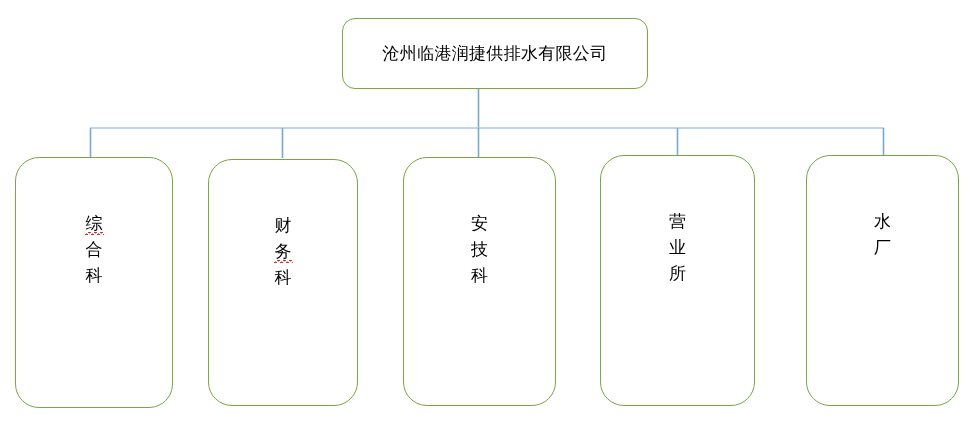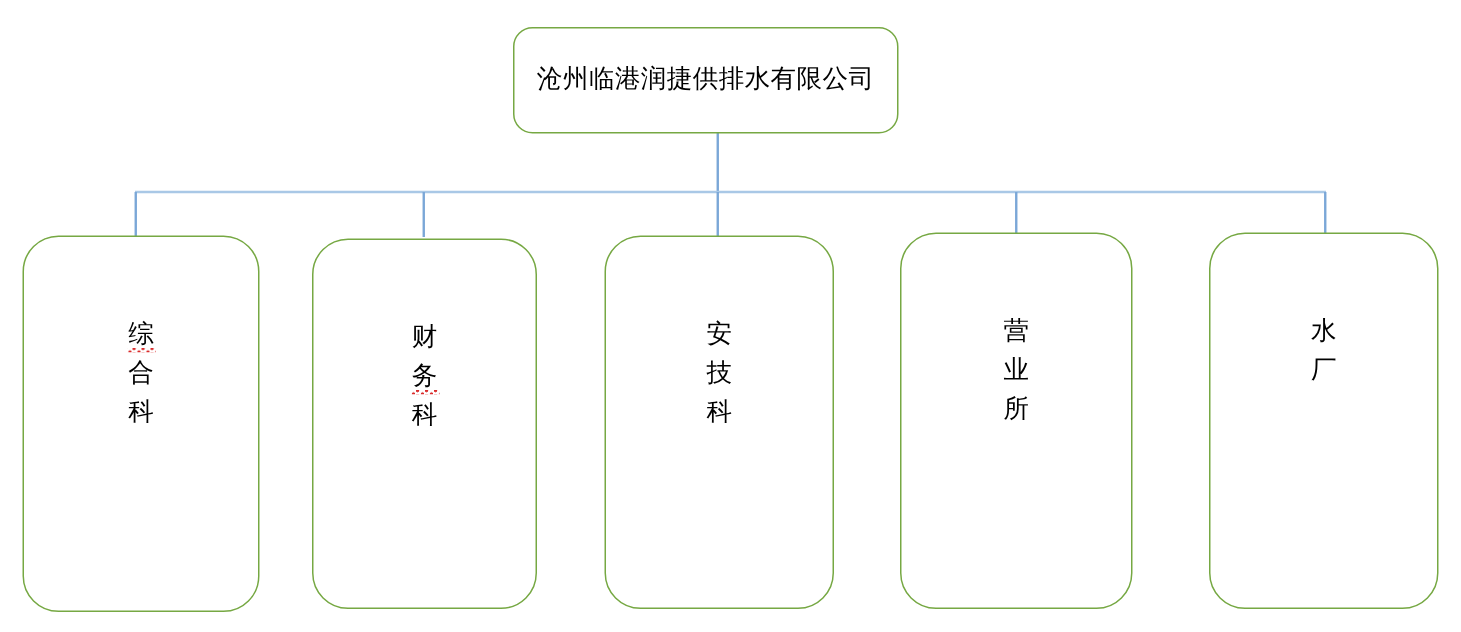--- a/index.html
+++ b/index.html
@@ -101,21 +101,21 @@
 
     <line x1="90" y1="128" x2="884" y2="128" stroke="#a9c8e6" stroke-width="1.6"></line>
 
     <line x1="90.5" y1="128" x2="90.5" y2="158" stroke="#7ba7d7" stroke-width="1.6"></line>
     <line x1="282.5" y1="128" x2="282.5" y2="158" stroke="#7ba7d7" stroke-width="1.6"></line>
     <line x1="478.5" y1="128" x2="478.5" y2="158" stroke="#7ba7d7" stroke-width="1.6"></line>
     <line x1="677.5" y1="128" x2="677.5" y2="158" stroke="#7ba7d7" stroke-width="1.6"></line>
     <line x1="883.5" y1="128" x2="883.5" y2="158" stroke="#7ba7d7" stroke-width="1.6"></line>
   </svg>
 
-  <div class="node-box root-box" style="left:342px; top:18px; width:257px; height:71px;">
+  <div class="node-box root-box" style="left:342px; top:18px; width:306px; height:71px;">
     <div class="root-label">沧州临港润捷供排水有限公司</div>
   </div>
 
   <div class="node-box child-box" style="left:15px; top:157px; width:158px; height:251px;">
     <div class="child-inner">
       <div class="child-chars">
         <span class="child-char misspelled">综</span>
         <span class="child-char">合</span>
         <span class="child-char">科</span>
       </div>

